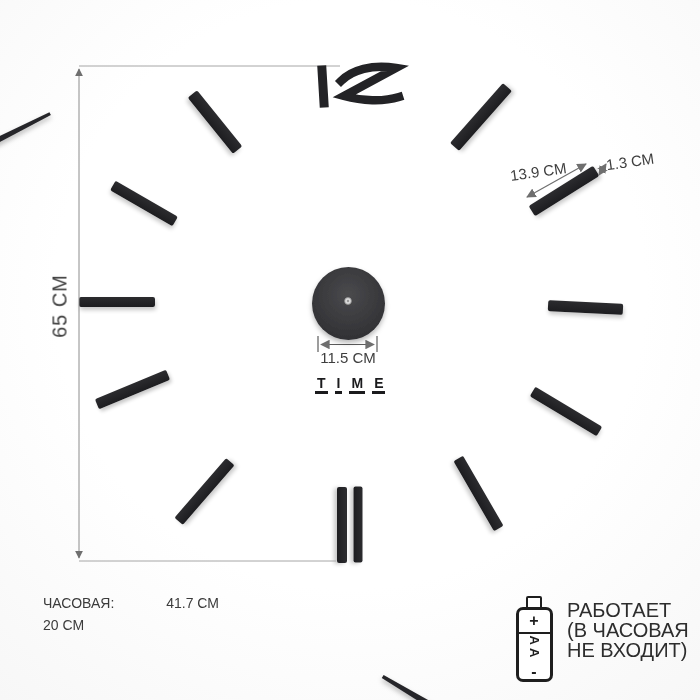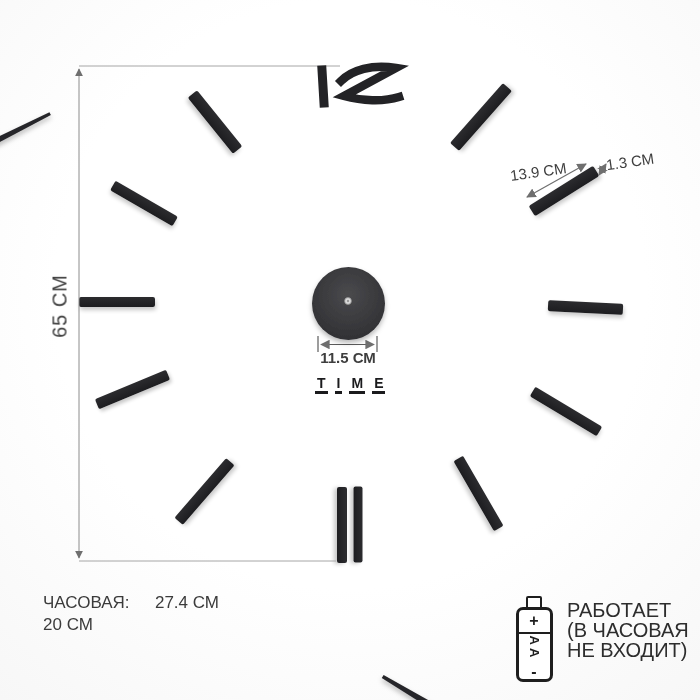--- a/index.html
+++ b/index.html
@@ -19,33 +19,33 @@
     border-radius:2px;
     box-shadow:1px 3px 4px rgba(0,0,0,0.22);
   }
 
   
   .dim-label{position:absolute;color:#3e3e3e;white-space:nowrap;}
   .dim-height{left:60px;top:306px;transform:translate(-50%,-50%) rotate(-90deg);
     font-size:20px;letter-spacing:1px;}
   .dim-ticklen{left:510px;top:163px;font-size:15px;transform:rotate(-8deg);}
   .dim-tickwid{left:606px;top:153px;font-size:15px;transform:rotate(-8deg);}
-  .dim-hub{left:317px;top:349px;width:62px;text-align:center;font-size:15px;font-weight:bold;}
+  .dim-hub{left:317px;top:349px;width:62px;text-align:center;font-size:15px;}
 
   
   .brand{position:absolute;left:315px;top:377px;display:flex;gap:7px;}
   .brand span{
     font-size:14px;font-weight:bold;color:#1b1b1d;line-height:13px;
     border-bottom:3px solid #1b1b1d;padding:0 2px 1px 2px;letter-spacing:0;
   }
 
   
   .specs{position:absolute;left:43px;top:592px;width:176px;}
   .specs-title{font-size:20px;letter-spacing:0.4px;color:#3b3b3b;margin:0 0 7px 0;white-space:nowrap;}
-  .spec-row{display:flex;justify-content:space-between;font-size:17px;color:#3b3b3b;line-height:22px;}
+  .spec-row{display:flex;justify-content:space-between;font-size:14px;color:#3b3b3b;line-height:22px;}
 
   
   .battery-block{position:absolute;left:514px;top:596px;display:flex;gap:13px;}
   .battery-icon{width:40px;display:flex;flex-direction:column;align-items:center;}
   .battery-cap{width:12px;height:9px;border:2px solid #1e1e1e;border-radius:2px 2px 0 0;margin-bottom:-2px;background:#fff;}
   .battery-body{width:31px;height:69px;border:3px solid #1e1e1e;border-radius:7px;background:#fff;position:relative;z-index:1;}
   .battery-plus{height:22px;display:flex;align-items:center;justify-content:center;
     font-size:16px;font-weight:bold;color:#1e1e1e;}
   .battery-divider{border-top:2px solid #1e1e1e;width:100%;}
   .battery-lower{position:relative;height:45px;}
@@ -140,21 +140,21 @@
   <div class="brand">
     <span>T</span>
     <span>I</span>
     <span>M</span>
     <span>E</span>
   </div>
 
   <div class="specs">
     <div class="spec-row">
       <span>ЧАСОВАЯ:</span>
-      <span>27.4 СМ</span>
+      <span>41.7 СМ</span>
     </div>
     <div class="spec-row">
       <span>20 СМ</span>
     </div>
   </div>
 
   <div class="battery-block">
     <div class="battery-icon">
       <div class="battery-cap"></div>
       <div class="battery-body">

